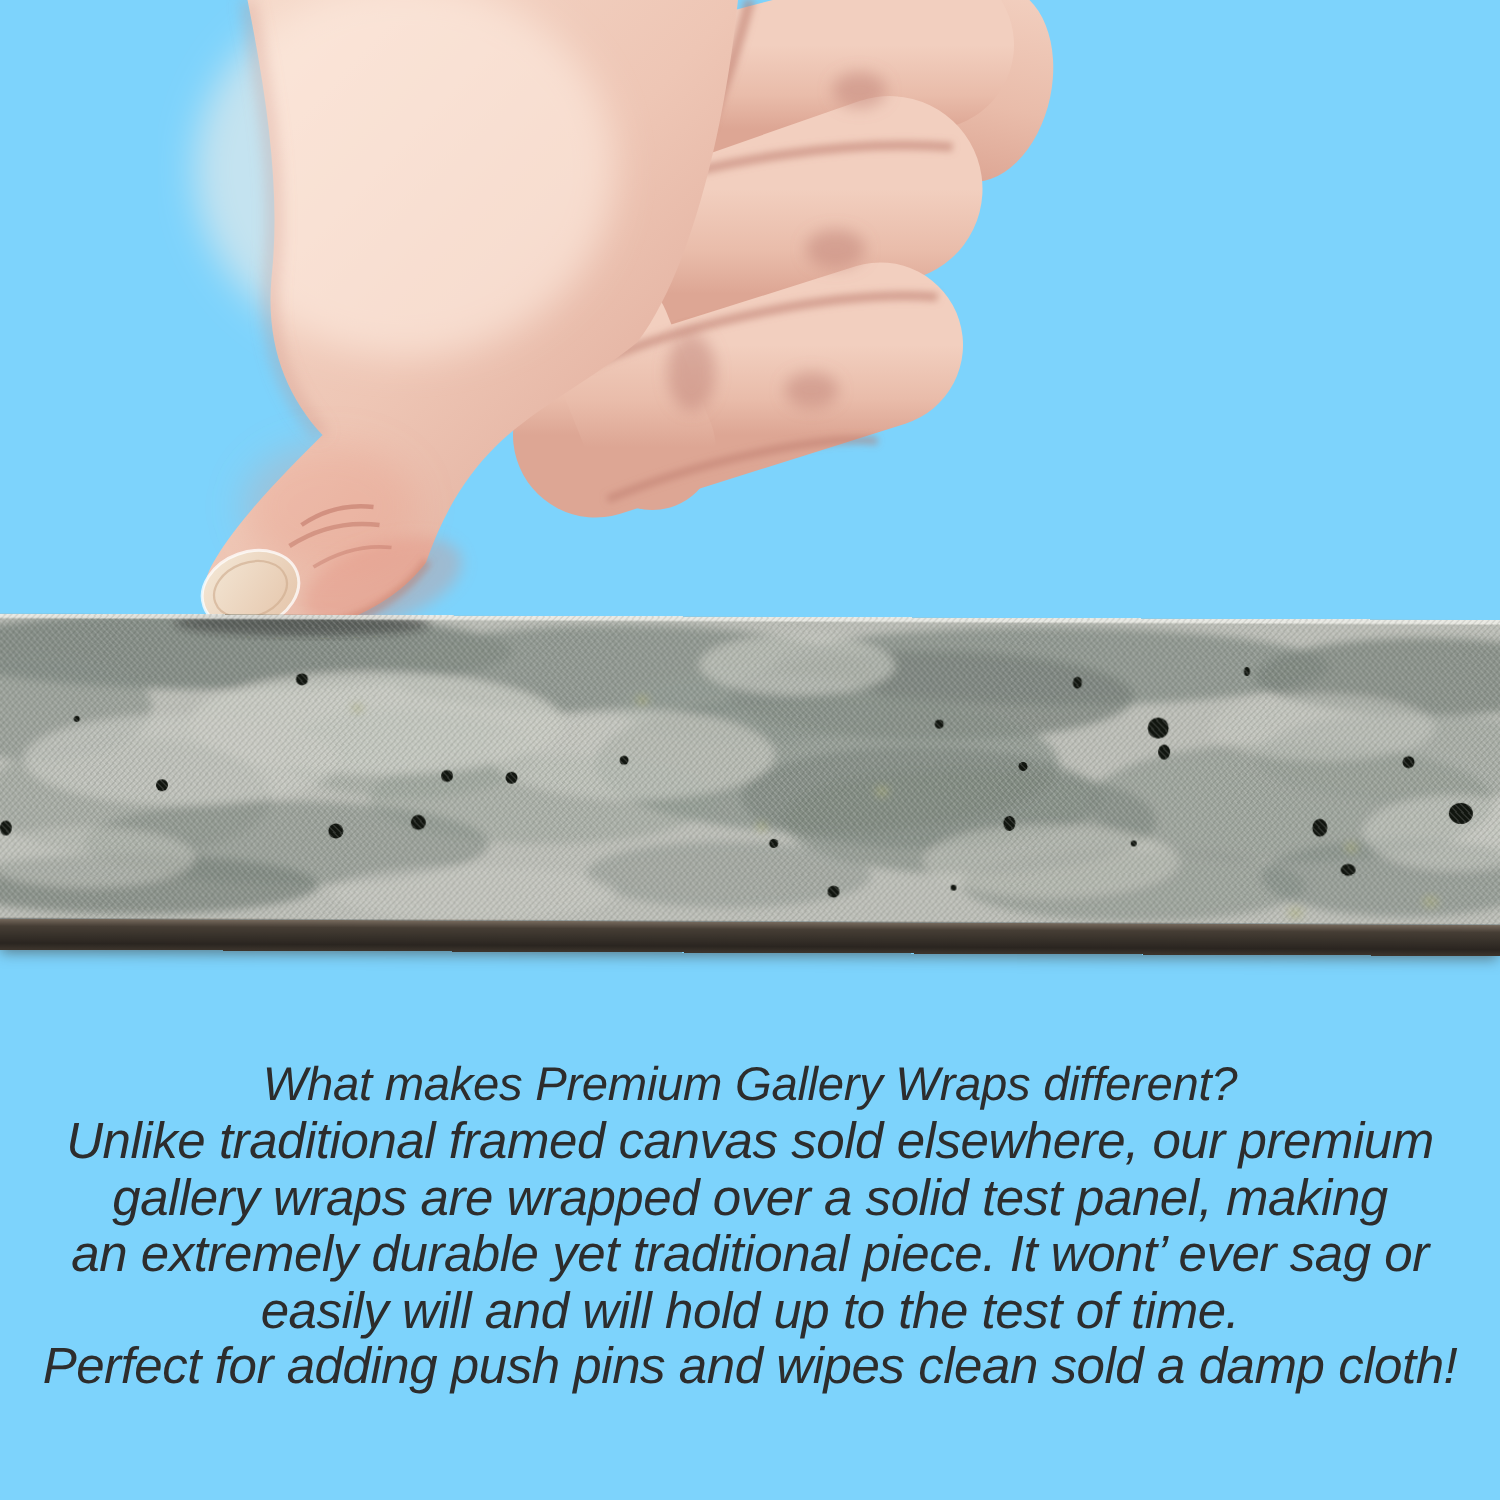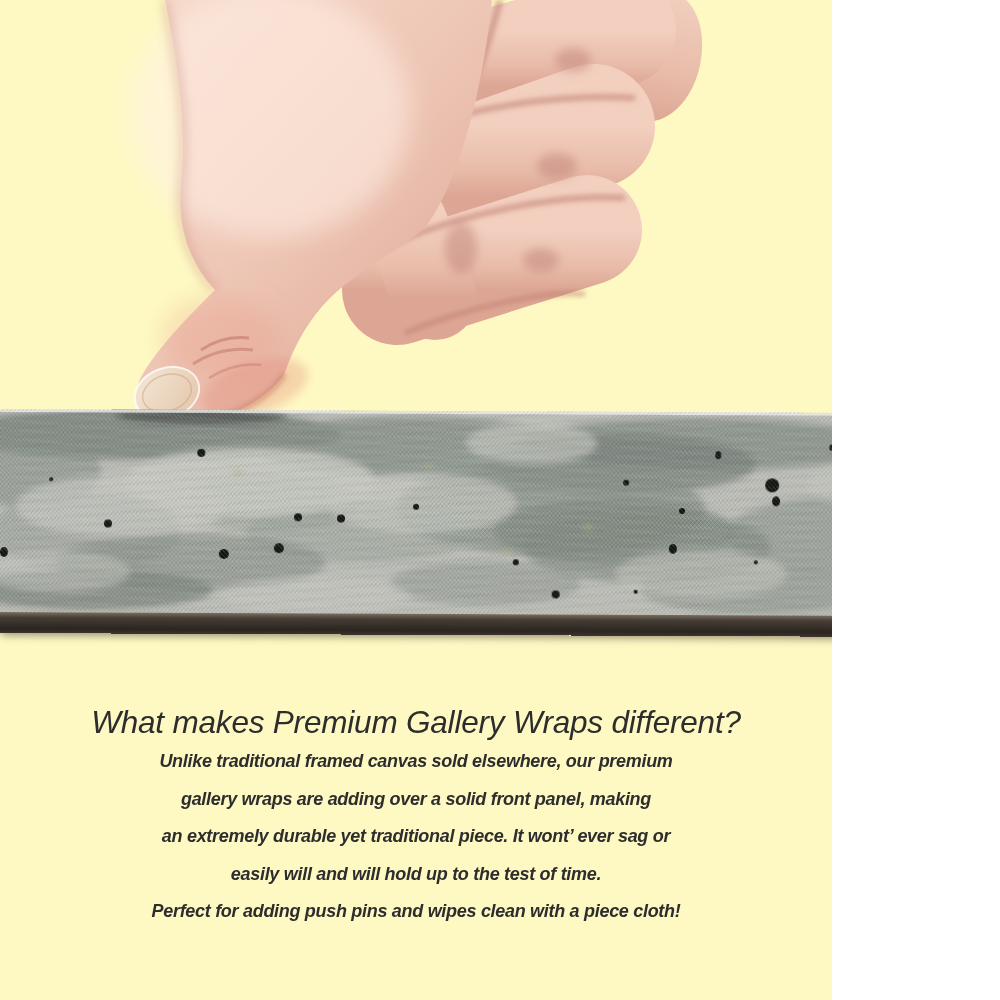--- a/index.html
+++ b/index.html
@@ -1,17 +1,17 @@
 <!DOCTYPE html>
 <html><head>
 <meta charset="utf-8">
 <style>
   html,body{margin:0;padding:0;background:#ffffff;}
   #stage{
-    position:relative;width:832px;height:1000px;background:#fef9c3;
+    position:relative;width:1000px;height:1000px;background:#7dd3fc;
     overflow:hidden;font-family:"Liberation Sans",sans-serif;
   }
   
   #hand-svg{position:absolute;left:105px;top:-2px;width:600px;height:450px;}
   
   #strip{
     position:absolute;left:-4px;top:409px;width:1008px;height:224px;
     transform:rotate(0.25deg);transform-origin:left center;
     box-shadow:0 7px 9px -5px rgba(60,55,48,0.55);
   }
@@ -21,21 +21,21 @@
   #weave2{background:repeating-linear-gradient(-48deg,rgba(18,24,18,0.10) 0 1px,rgba(0,0,0,0) 1px 3px);}
   
   #caption{
     position:absolute;left:0;top:701px;width:100%;text-align:center;
     color:#2d2d2d;font-style:italic;
   }
   #caption .heading{
     font-size:31.5px;line-height:42px;font-weight:400;letter-spacing:-0.2px;
   }
   #caption .line{
-    font-size:18px;line-height:37.6px;font-weight:700;letter-spacing:-0.3px;
+    font-size:34px;line-height:37.6px;font-weight:400;letter-spacing:-0.3px;
   }
 </style>
 </head>
 <body>
 
 <div id="stage">
 
   <svg id="hand-svg" viewBox="0 0 600 450" aria-hidden="true">
     <defs>
       <linearGradient id="gpalm" x1="0" y1="0" x2="0.9" y2="1">
@@ -215,19 +215,19 @@
 
       <rect x="0" y="203" width="1008" height="21" fill="url(#gedge)"></rect>
     </svg>
     <div id="weave1" class="weave"></div>
     <div id="weave2" class="weave"></div>
   </div>
 
   <div id="caption">
     <div class="heading">What makes Premium Gallery Wraps different?</div>
     <div class="line">Unlike traditional framed canvas sold elsewhere, our premium</div>
-    <div class="line">gallery wraps are adding over a solid front panel, making</div>
+    <div class="line">gallery wraps are wrapped over a solid test panel, making</div>
     <div class="line">an extremely durable yet traditional piece. It wont’ ever sag or</div>
     <div class="line">easily will and will hold up to the test of time.</div>
-    <div class="line">Perfect for adding push pins and wipes clean with a piece cloth!</div>
+    <div class="line">Perfect for adding push pins and wipes clean sold a damp cloth!</div>
   </div>
 
 </div>
 
 </body></html>

